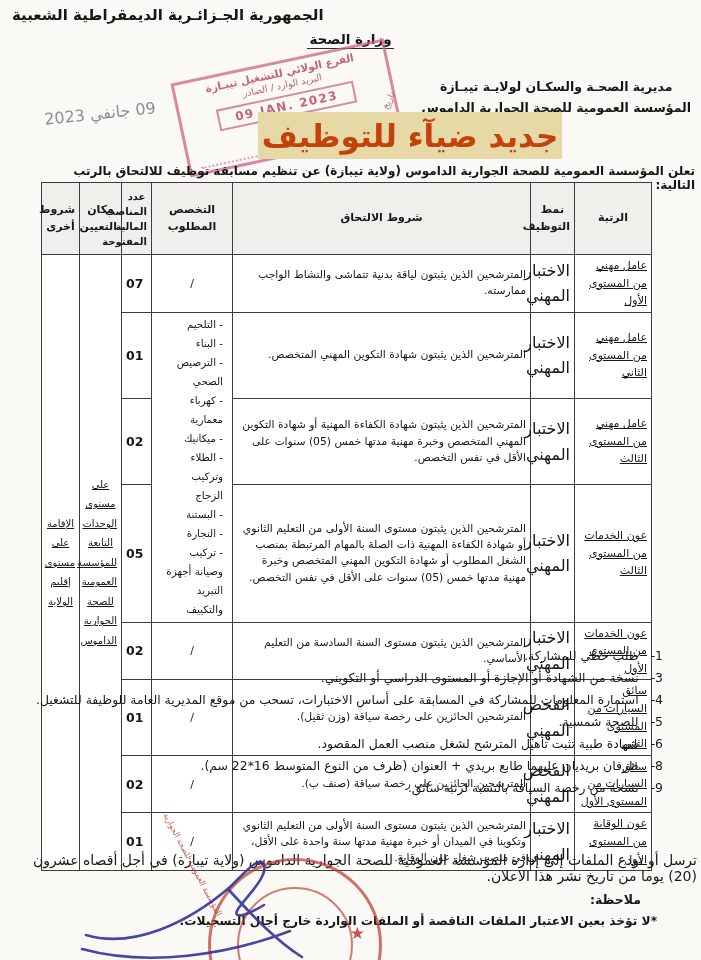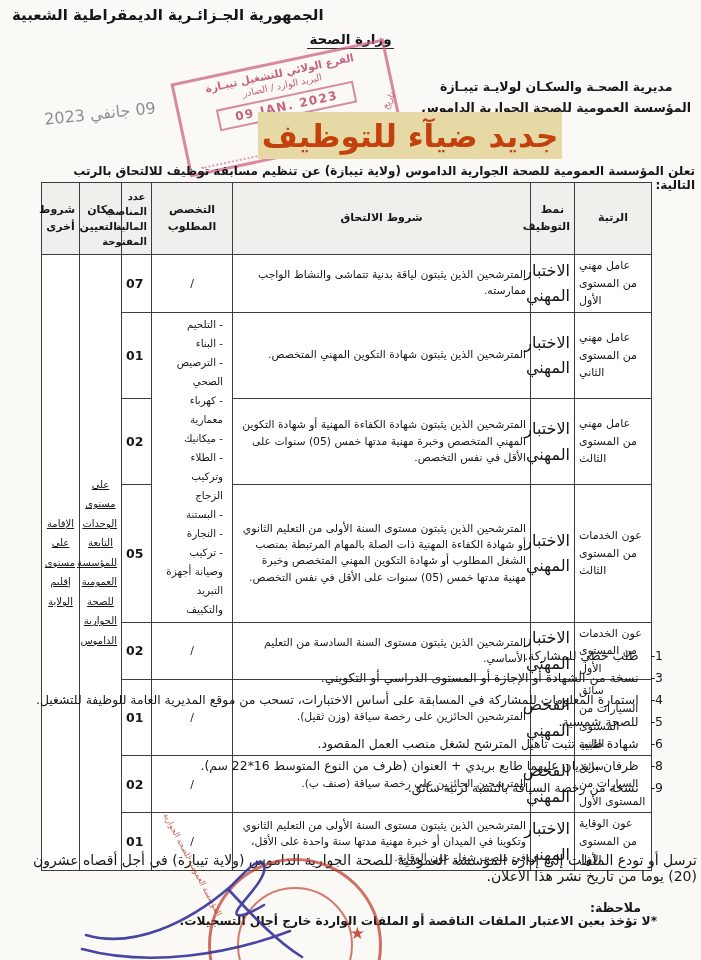--- a/index.html
+++ b/index.html
@@ -39,39 +39,39 @@
     background:#e7d9a5;display:flex;align-items:center;justify-content:center;
     font-size:31px;font-weight:bold;color:#c2410c;}
   .intro{position:absolute;top:164px;right:6px;font-size:12px;font-weight:600;margin-left:32px;}
 
   
   table.jobs{position:absolute;top:182px;right:49px;width:610px;
     border-collapse:collapse;table-layout:fixed;background:#fff;}
   table.jobs th,table.jobs td{border:1.3px solid #3c3c3c;vertical-align:middle;
     padding:2px 4px;}
   table.jobs th{font-weight:bold;font-size:11px;background:#f0efeb;line-height:1.5;}
-  td.rank{text-align:left;font-size:11px;line-height:1.6;}
+  td.rank{text-align:right;font-size:11px;line-height:1.6;text-decoration:underline;}
   td.mode{text-align:center;font-size:16px;line-height:1.6;}
   td.cond{text-align:right;font-size:10.8px;line-height:1.5;padding:3px 7px;}
   td.spec{text-align:center;font-size:11px;}
   td.count{text-align:left;font-weight:600;font-size:12.5px;direction:ltr;}
   td.loc,td.other{text-align:center;font-size:10px;line-height:1.95;padding:4px 1px;text-decoration:underline;}
   ul.spec-list{list-style:none;margin:0;padding:0 5px;text-align:right;
     font-size:10.3px;line-height:1.85;}
   ul.spec-list li::before{content:"- ";}
 
   
   .docs{position:absolute;top:645px;right:8px;width:670px;text-align:right;}
   .docs-intro{font-weight:bold;font-size:12.5px;margin-bottom:5px;}
   .doc-item{font-size:12.4px;line-height:1.78;padding-right:30px;}
   .doc-item .num{display:inline-block;margin-left:12px;}
 
   .submission{position:absolute;top:852px;right:4px;width:694px;
     font-size:14px;font-weight:normal;}
-  .note-label{position:absolute;top:892px;right:60px;font-weight:bold;font-size:12.5px;margin-top:8px;}
+  .note-label{position:absolute;top:892px;right:60px;font-weight:bold;font-size:12.5px;}
   .note-text{position:absolute;top:914px;right:44px;font-weight:bold;font-size:12.2px;}
 
   
   .round-stamp{position:absolute;top:858px;left:208px;width:168px;height:168px;
     border-radius:50%;border:3px solid rgba(188,54,40,.7);}
   .round-stamp .inner{position:absolute;inset:26px;border-radius:50%;
     border:2px solid rgba(188,54,40,.65);}
   .round-stamp .star{position:absolute;right:14px;top:62px;color:rgba(188,54,40,.85);
     font-size:17px;}
   .round-stamp .ring-text{position:absolute;left:6px;top:40px;width:14px;

